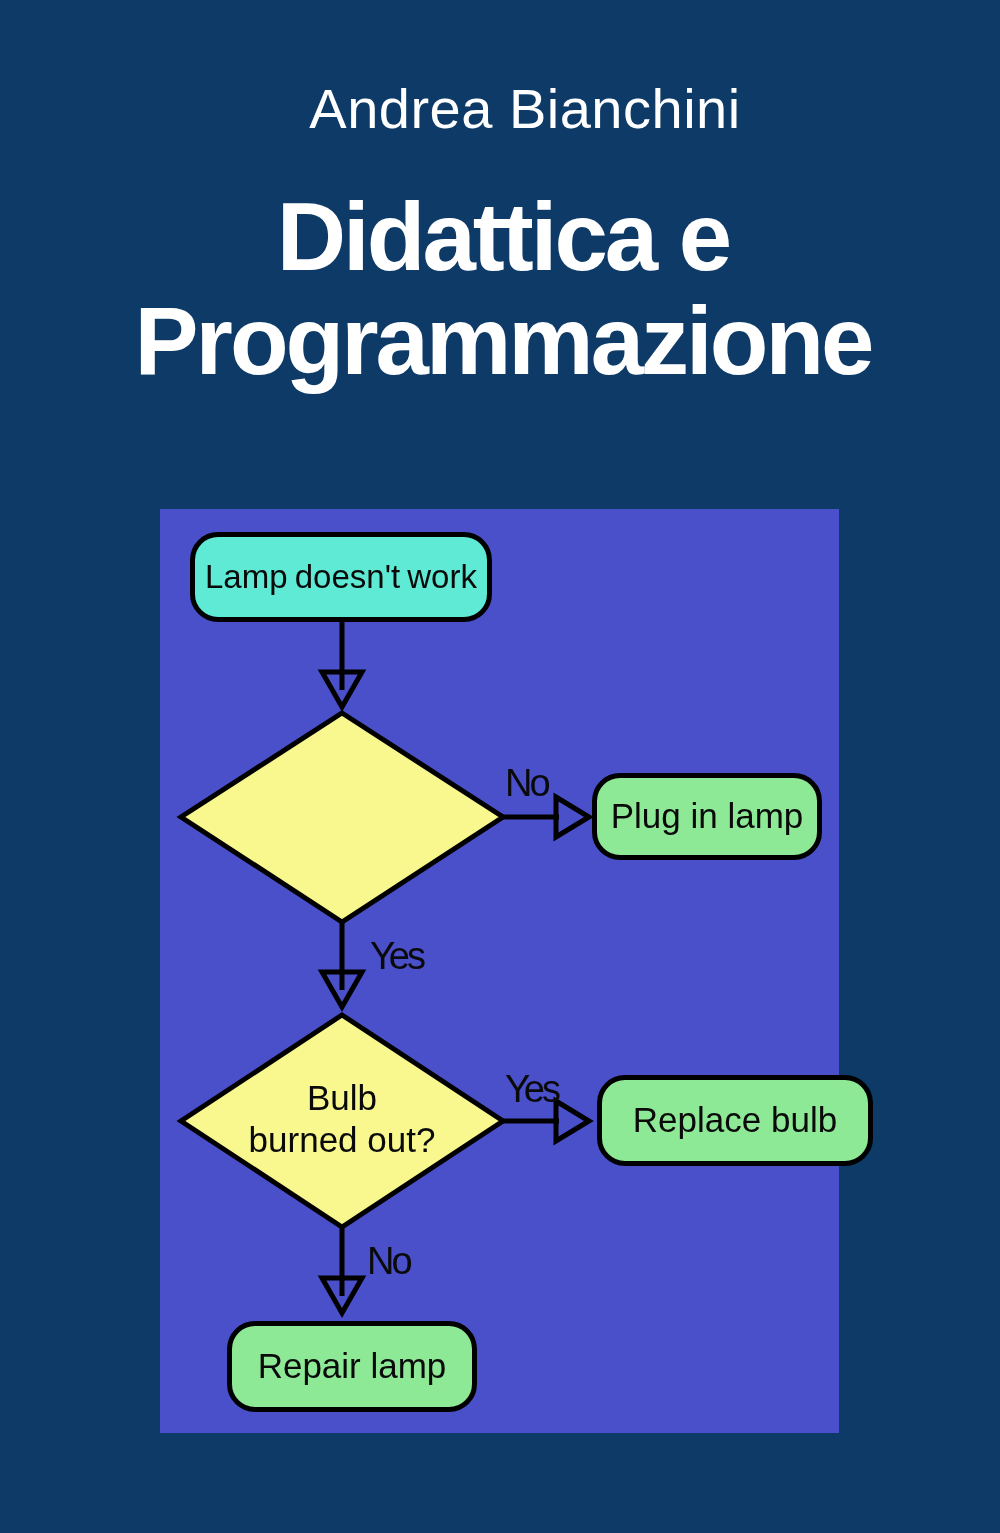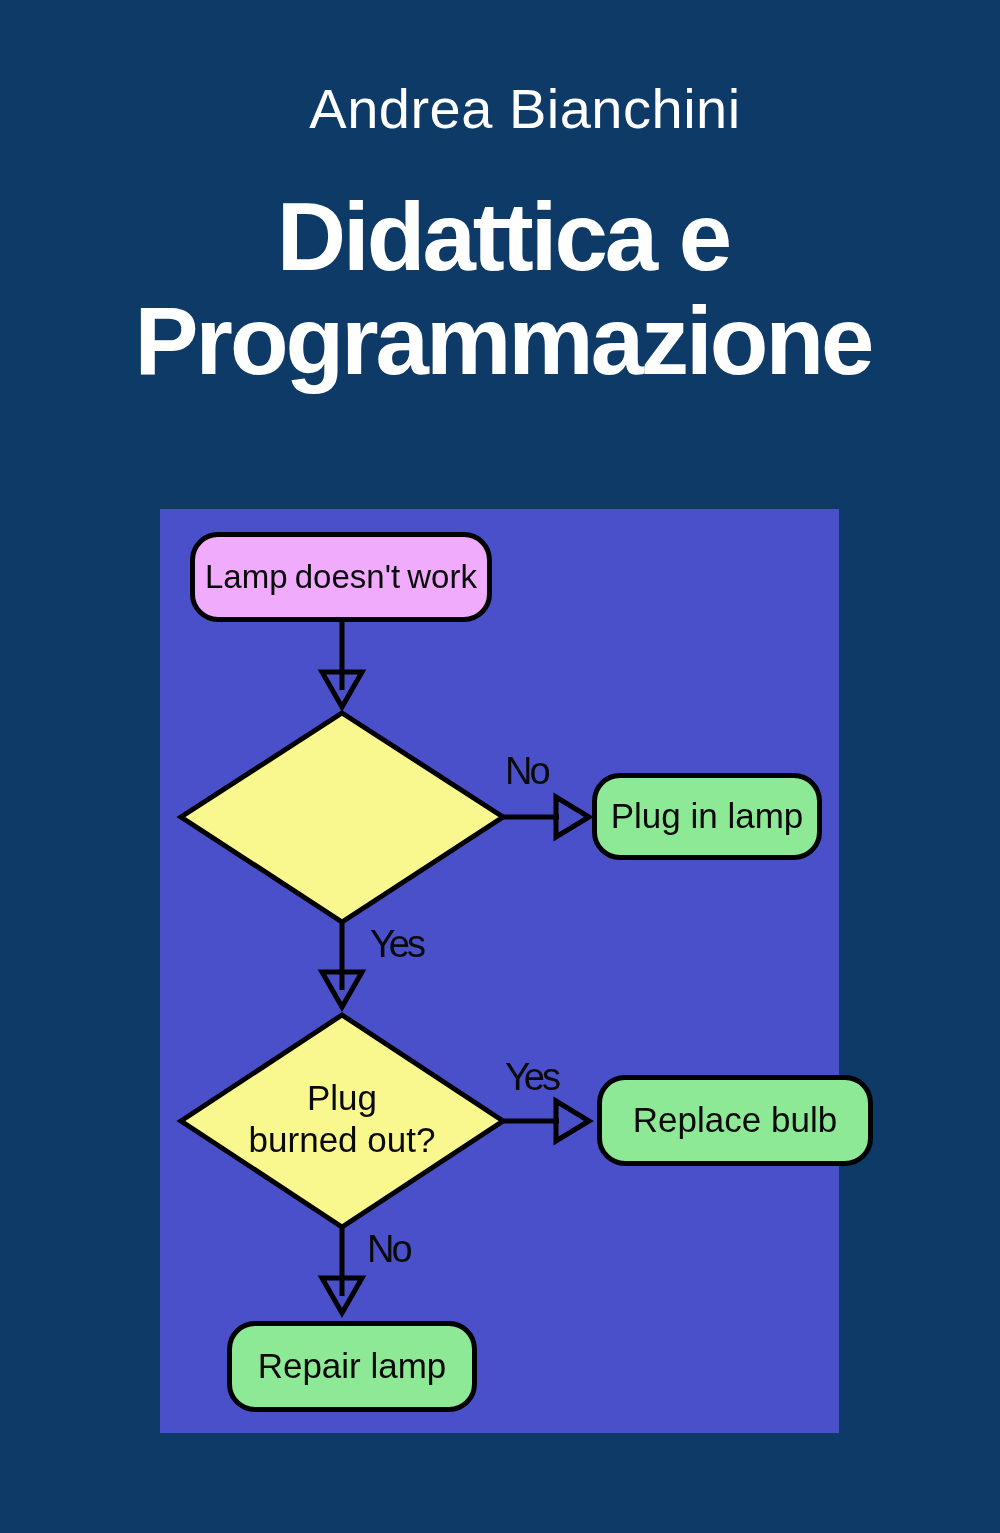--- a/index.html
+++ b/index.html
@@ -41,40 +41,41 @@
     border:5px solid #000000;
     border-radius:28px;
     display:flex;align-items:center;justify-content:center;
     color:#0a0a0a;
     font-size:35px;line-height:1.15;
     text-align:center;
     white-space:nowrap;
   }
   .node.start{
     left:30px;top:23px;width:302px;height:90px;
-    background:#f0abfc;
+    background:#5eead4;
     font-size:33px;word-spacing:-2px;
   }
   .node.green{background:#8ee996;}
   .node.plug{left:432px;top:264px;width:230px;height:87px;}
   .node.replace{left:437px;top:566px;width:276px;height:91px;}
   .node.repair{left:67px;top:812px;width:250px;height:91px;}
   .dlabel{
     position:absolute;width:260px;
     text-align:center;
     color:#0a0a0a;
     font-size:35px;line-height:1.2;
   }
   .dlabel.d1{left:52px;top:264px;}
   .dlabel.d2{left:52px;top:568px;}
   .elabel{
     position:absolute;
     color:#0a0a0a;
     font-size:38px;line-height:1.0;
     letter-spacing:-3px;
+    margin-top:12px;
   }
   .elabel.no1{left:345px;top:243px;}
   .elabel.yes1{left:210px;top:416px;}
   .elabel.yes2{left:345px;top:549px;}
   .elabel.no2{left:207px;top:721px;}
 </style>
 </head>
 <body>
 
 <div class="page">
@@ -109,21 +110,21 @@
       <line x1="182" y1="718" x2="182" y2="787" stroke="#000" stroke-width="5"></line>
       <polygon points="162,769 202,769 182,804" fill="none" stroke="#000" stroke-width="5"></polygon>
     </svg>
 
     <div class="node start">Lamp doesn't work</div>
 
 
     <div class="node green plug">Plug in lamp</div>
 
     <div class="dlabel d2">
-      <div>Plug</div>
+      <div>Bulb</div>
       <div>burned out?</div>
     </div>
 
     <div class="node green replace">Replace bulb</div>
 
     <div class="node green repair">Repair lamp</div>
 
     <div class="elabel no1">No</div>
     <div class="elabel yes1">Yes</div>
     <div class="elabel yes2">Yes</div>

